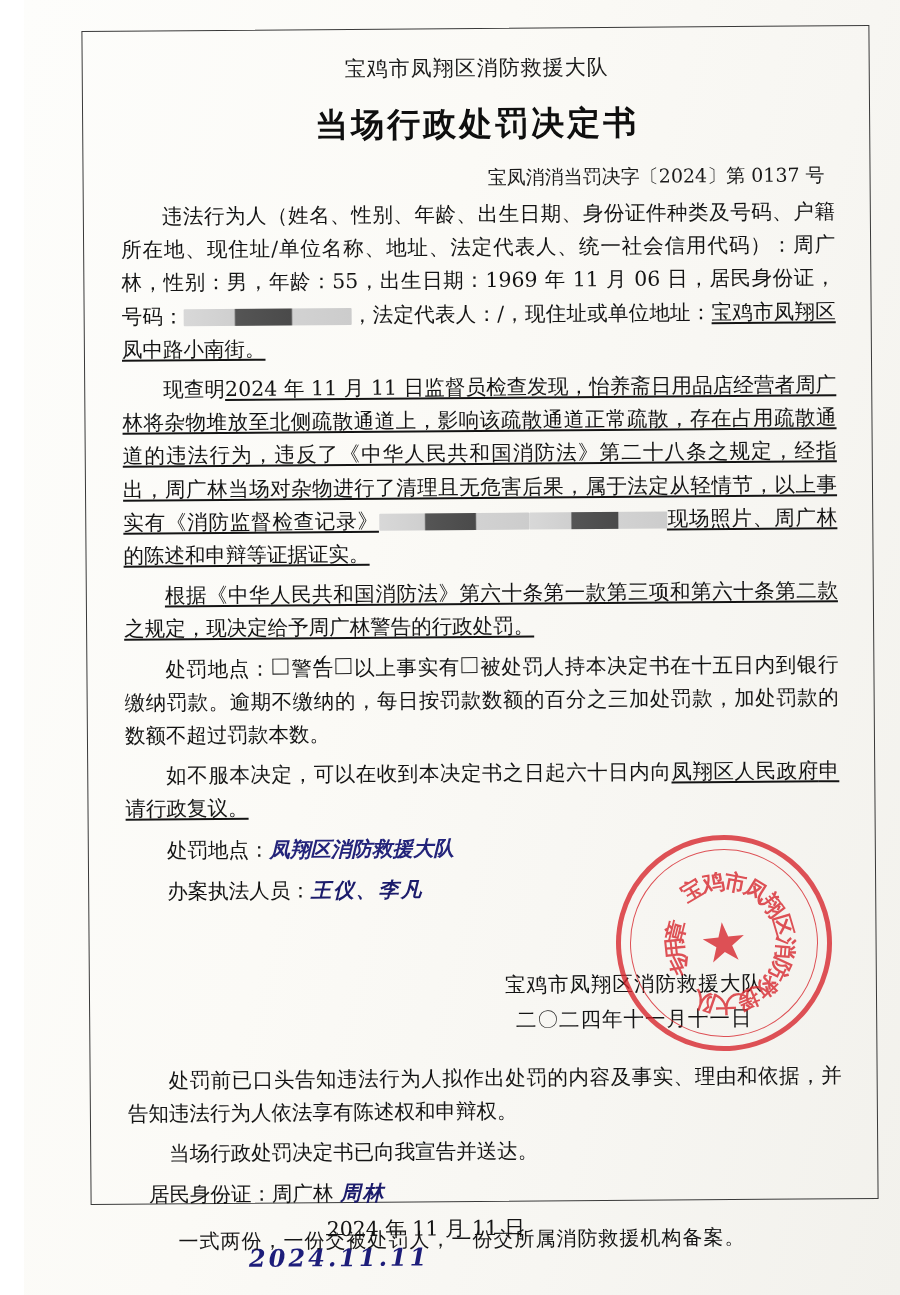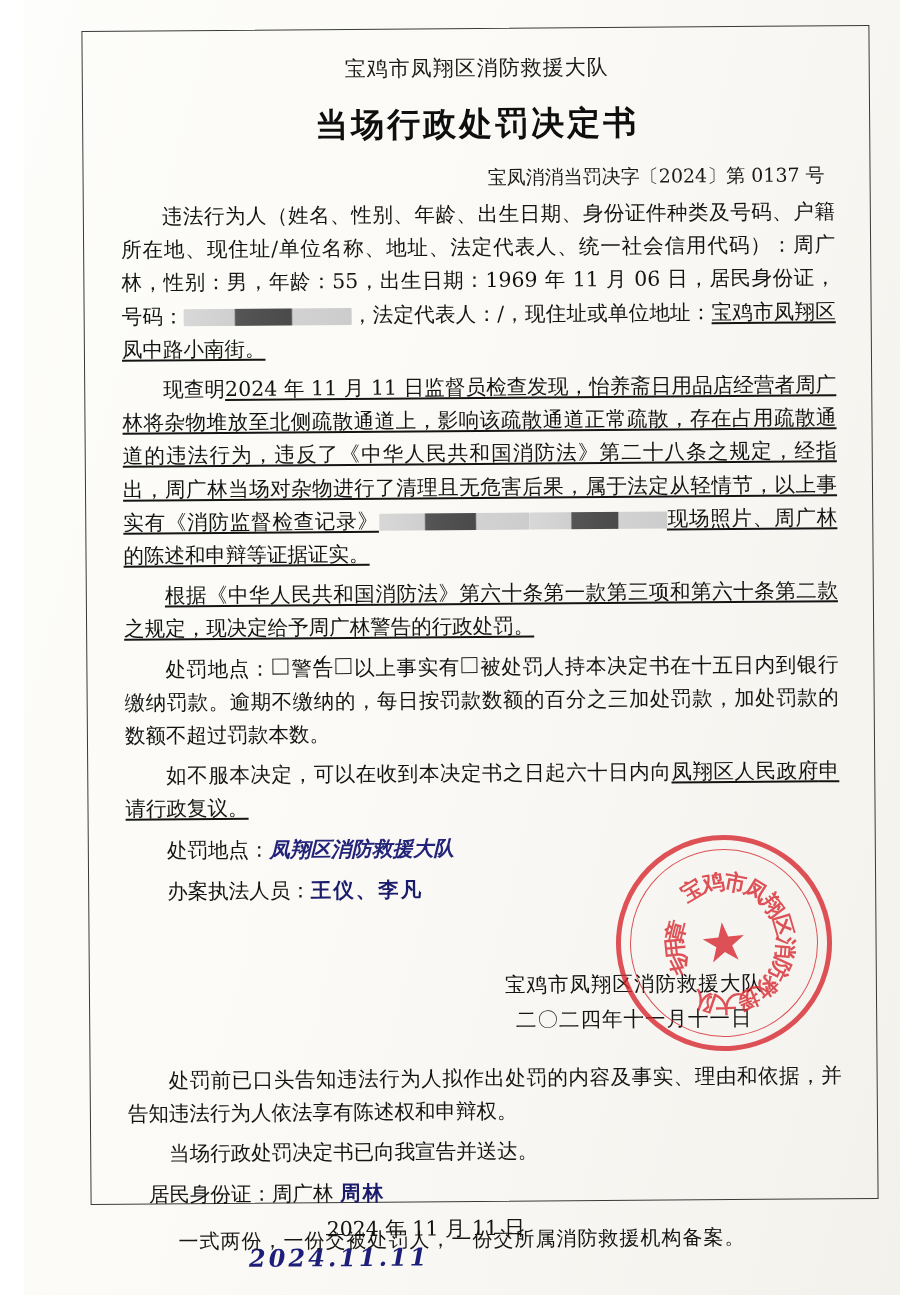--- a/index.html
+++ b/index.html
@@ -106,20 +106,21 @@
     font-size: 20.5px;
     line-height: 1.62;
     margin: 8px 0 0 0;
     text-indent: 2em;
     color: #141414;
     position: relative;
   }
   .handwrite {
     font-family: "DejaVu Serif", "Liberation Serif", serif;
     color: #1b1b6b;
+    font-style: italic;
     font-weight: bold;
     letter-spacing: 2px;
   }
   .hand-blue {
     color: #23237a;
     font-style: italic;
     font-weight: bold;
   }
   
   .sign-block {

